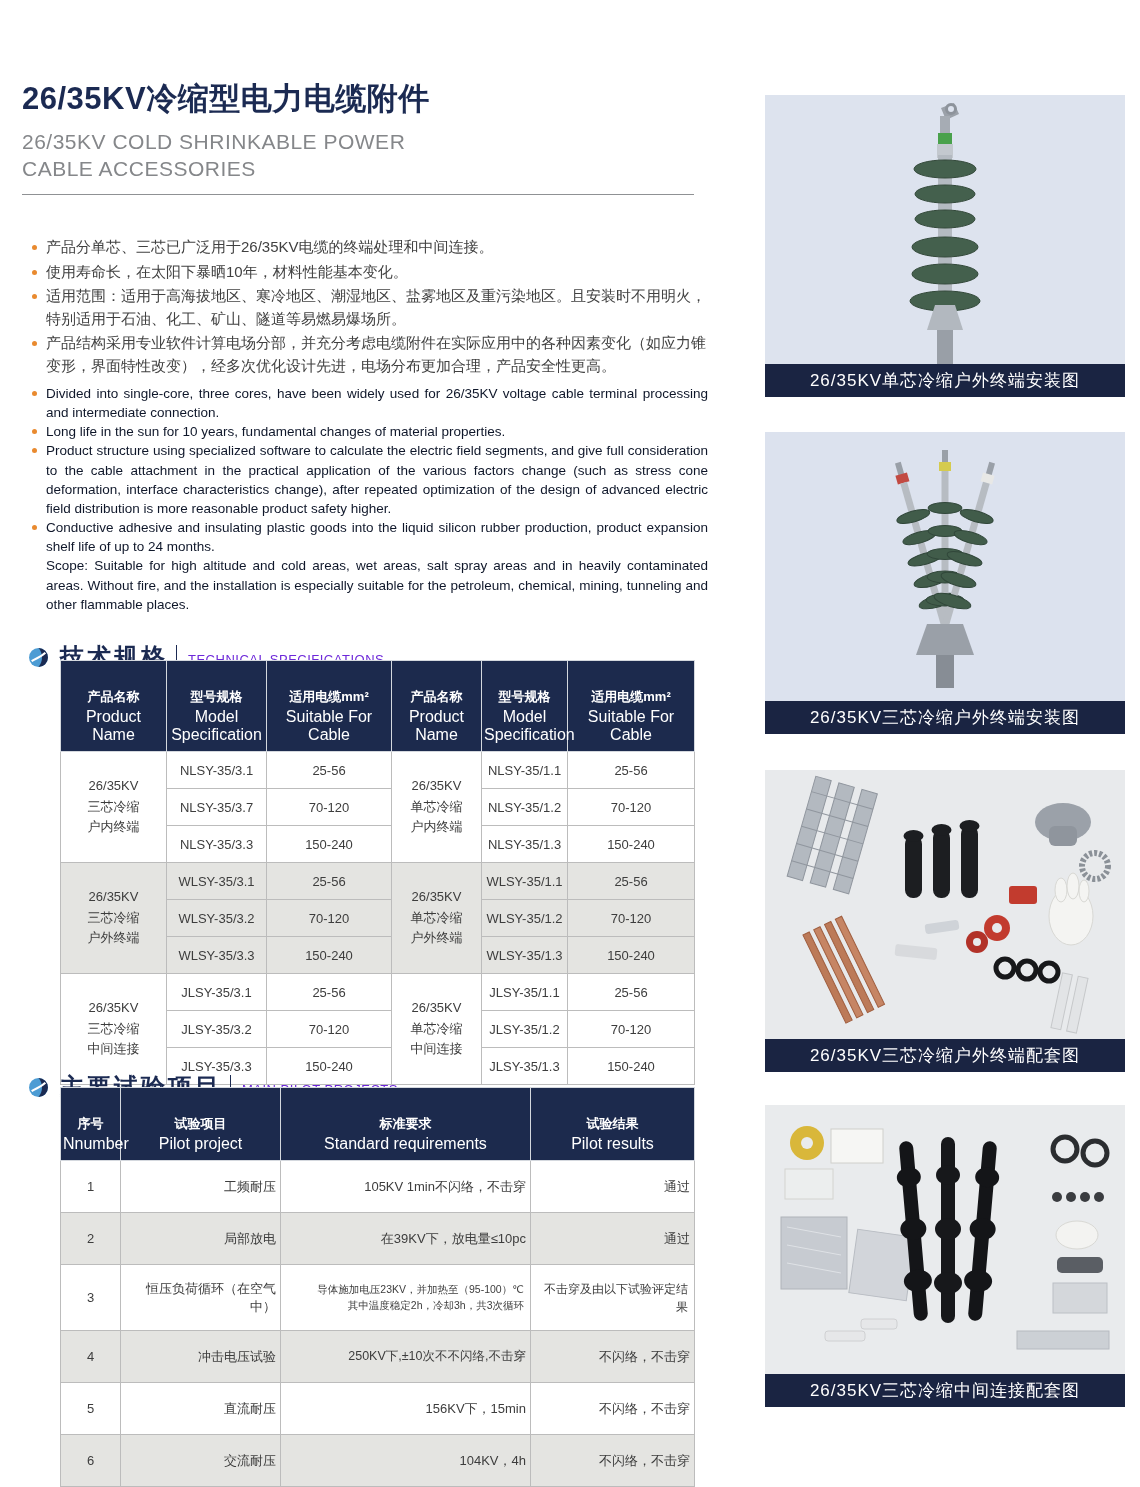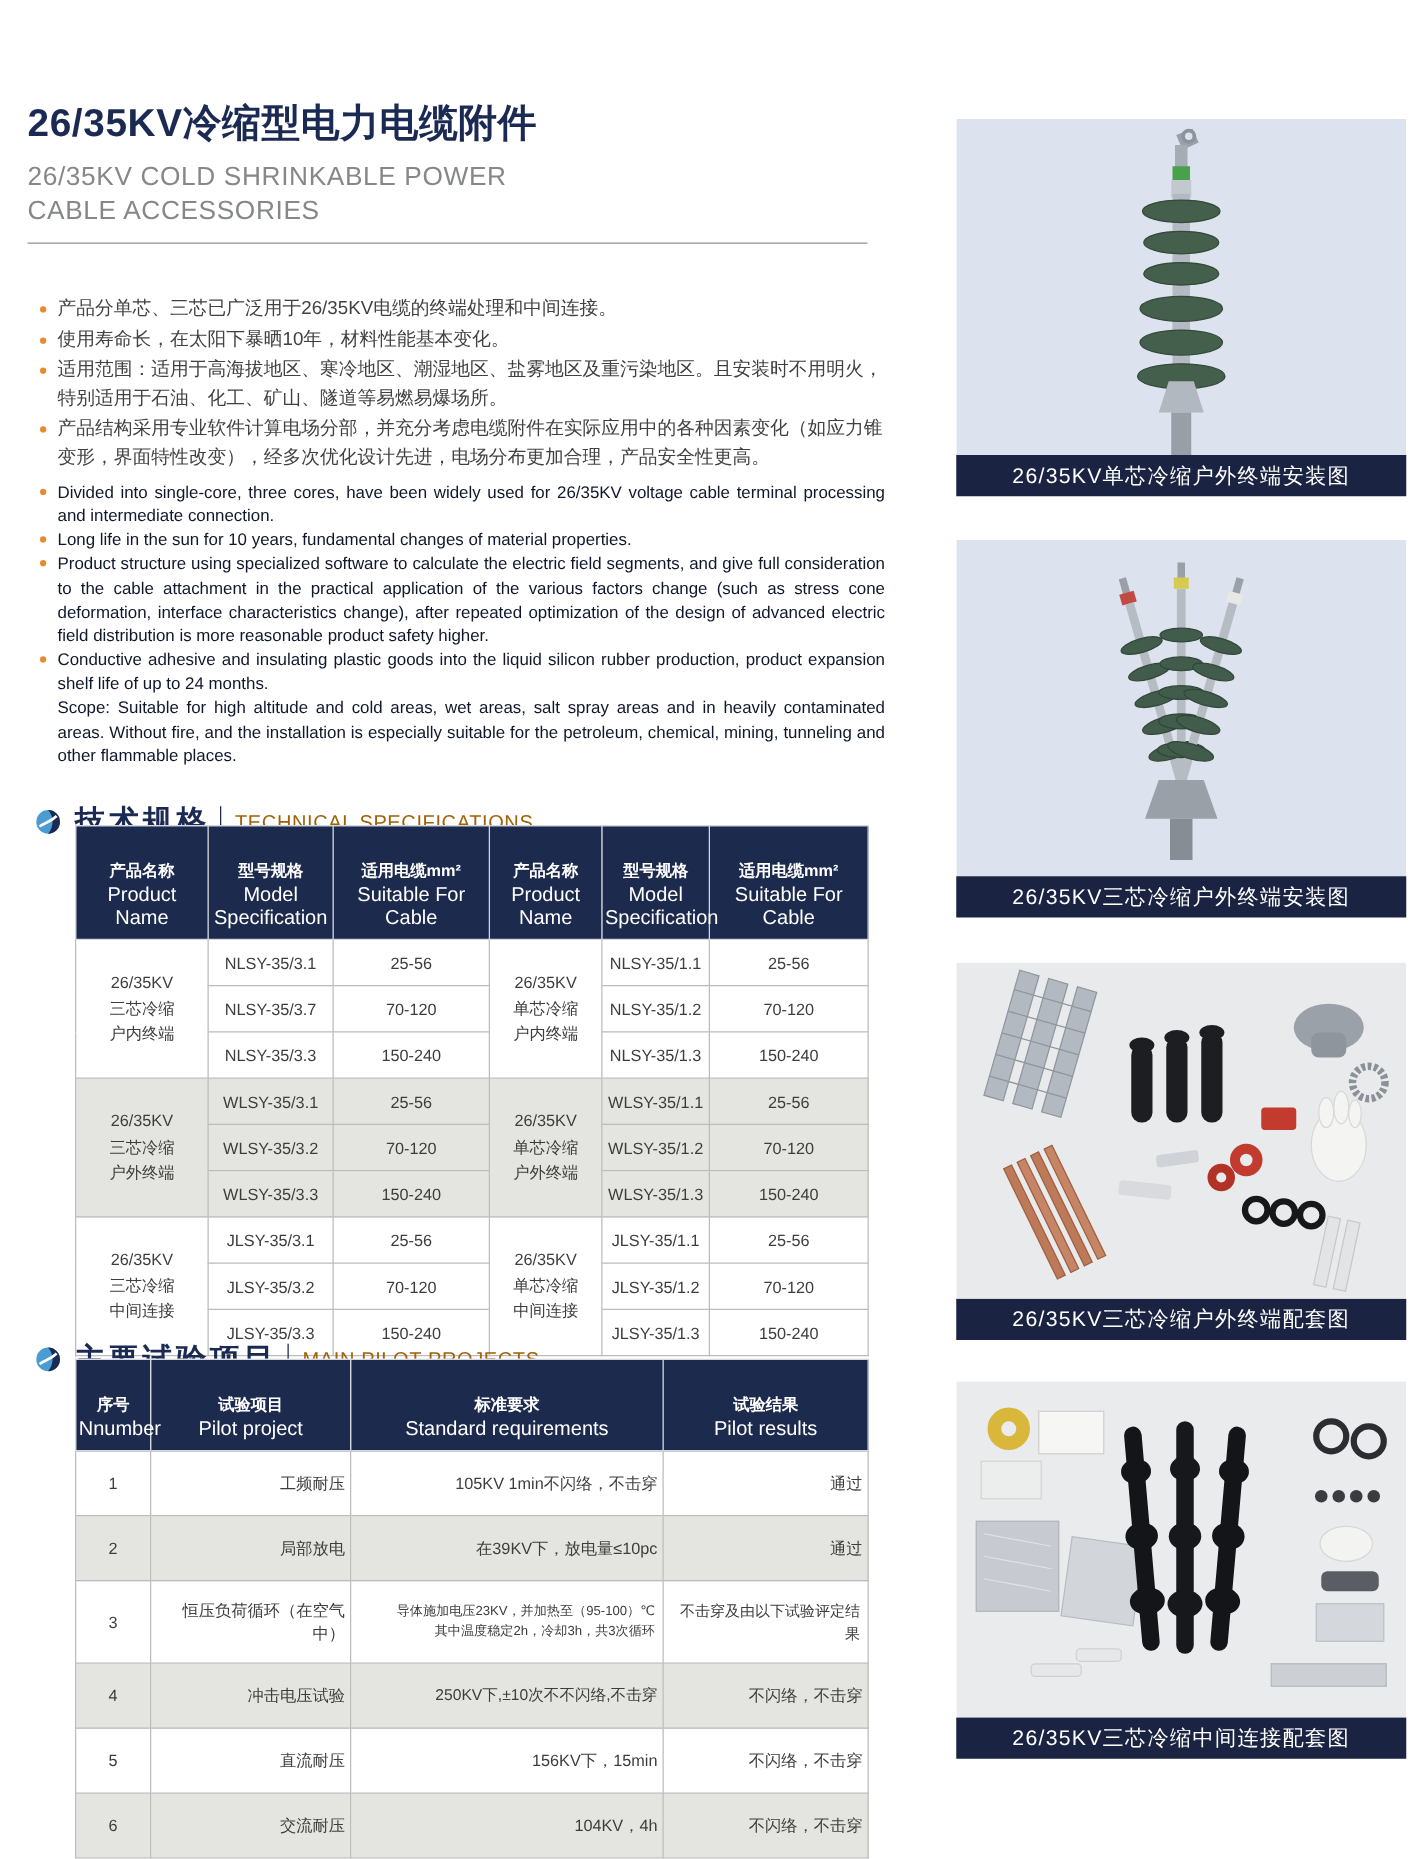--- a/index.html
+++ b/index.html
@@ -17,21 +17,21 @@
   .feat{position:relative;padding-left:16px;font-size:15px;color:#414141;line-height:1.5;margin-bottom:2px;}
   .feat .dot{position:absolute;left:2px;top:9px;width:5px;height:5px;border-radius:50%;background:#e98a2f;}
   .en-features{position:absolute;left:30px;top:384px;width:678px;}
   .efeat{position:relative;padding-left:16px;font-size:13.5px;color:#0f172a;line-height:1.42;text-align:justify;}
   .efeat .dot{position:absolute;left:2px;top:7px;width:5px;height:5px;border-radius:50%;background:#e98a2f;}
 
   
   .section-head{position:absolute;left:28px;display:flex;align-items:center;margin-top:25px;}
   .sec-cn{font-size:24px;font-weight:bold;color:#1b2a52;margin-left:11px;letter-spacing:3px;}
   .sec-sep{width:1px;height:25px;background:#1b2a52;margin:0 11px 0 8px;}
-  .sec-en{font-size:16px;color:#a16207;letter-spacing:.5px;padding-top:4px;text-decoration:underline;}
+  .sec-en{font-size:13px;color:#6d28d9;letter-spacing:.5px;padding-top:4px;text-decoration:underline;}
 
   
   table{position:absolute;left:60px;border-collapse:collapse;table-layout:fixed;background:#fff;}
   th{background:#1c2a4d;color:#ffffff;border:1px solid #d4d8de;padding:7px 2px;vertical-align:middle;}
   th .h-cn{display:block;font-size:13px;font-weight:bold;margin-top:20px;}
   th .h-en{display:block;font-size:16px;font-weight:normal;margin-top:2px;}
   td{border:1px solid #bcbcbc;font-size:13px;color:#3d3d3d;text-align:center;
      height:32px;padding:2px 4px;vertical-align:middle;}
   #spec-table{top:660px;width:634px;}
   #spec-table td.prod{white-space:pre-line;line-height:1.6;}

